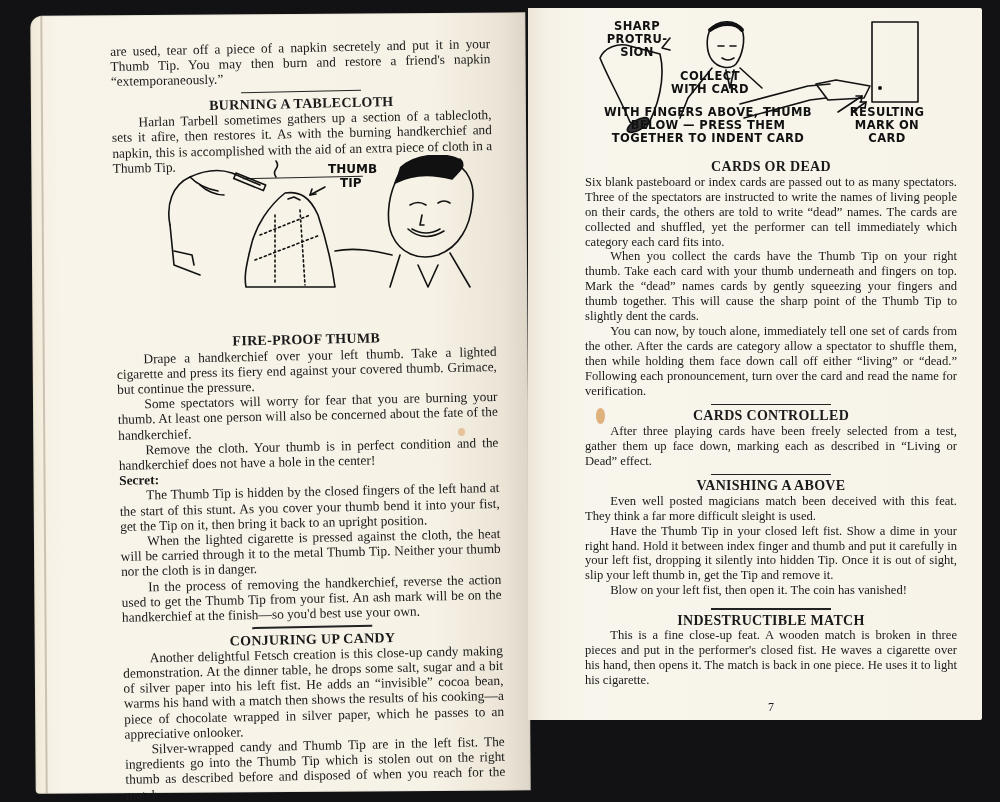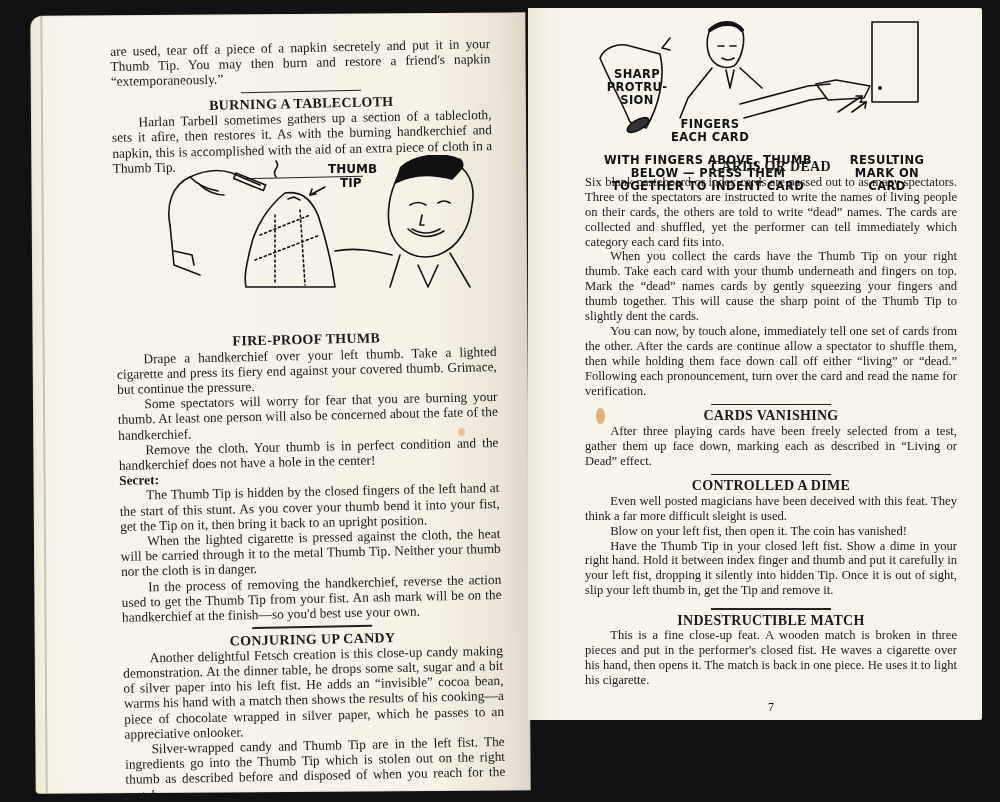--- a/index.html
+++ b/index.html
@@ -36,21 +36,21 @@
       text-align: center; font-weight: bold; font-size: 14px; margin: 2px 0 0 0;
       letter-spacing: 0.3px; text-indent: 0;
     }
     .rule { width: 120px; height: 1.4px; background: #222; margin: 5px auto 4px auto; }
     .secret { font-weight: bold; text-indent: 0; }
     .page-num { text-align: center; font-size: 12px; margin-top: 12px; text-indent: 0; }
     .ill-left { position: absolute; left: 160px; top: 155px; width: 330px; height: 135px; text-align: right; }
     .ill-right { position: absolute; left: 590px; top: 18px; width: 340px; height: 135px; }
     .hand-label {
       position: absolute; font-family: "DejaVu Sans", sans-serif; font-weight: bold;
-      font-size: 11.5px; line-height: 13px; letter-spacing: 0.4px; text-align: center; color: #111; margin-top: 48px;
+      font-size: 11.5px; line-height: 13px; letter-spacing: 0.4px; text-align: center; color: #111;
     }
     .stain { position: absolute; border-radius: 50%; }
   </style>
 </head>
 <body>
 
 <div class="spread">
 
   <div class="page-left"></div>
 
@@ -138,38 +138,38 @@
         <path d="M248 94 l 24 -16"></path>
         <path d="M272 78 l -6 0 M 272 78 l -1 6"></path>
 
         <rect x="282" y="4" width="46" height="80"></rect>
         <path d="M262 94 l 14 -10"></path>
         <path d="M276 84 l -6 0 M 276 84 l -1 6"></path>
       </g>
       <circle cx="290" cy="70" r="2" fill="#111"></circle>
     </svg>
     <div class="hand-label" style="left:2px; top:2px; width:90px;">SHARP PROTRU-SION</div>
-    <div class="hand-label" style="left:80px; top:52px; width:80px;">FINGERS EACH CARD</div>
+    <div class="hand-label" style="left:80px; top:52px; width:80px;">COLLECT WITH CARD</div>
     <div class="hand-label" style="left:8px; top:88px; width:220px;">WITH FINGERS ABOVE, THUMB BELOW — PRESS THEM TOGETHER TO INDENT CARD</div>
     <div class="hand-label" style="left:254px; top:88px; width:86px;">RESULTING MARK ON CARD</div>
   </div>
 
   <div class="col col-right">
     <div class="h">CARDS OR DEAD</div>
     <p class="noindent">Six blank pasteboard or index cards are passed out to as many spectators. Three of the spectators are instructed to write the names of living people on their cards, the others are told to write “dead” names. The cards are collected and shuffled, yet the performer can tell immediately which category each card fits into.</p>
     <p>When you collect the cards have the Thumb Tip on your right thumb. Take each card with your thumb underneath and fingers on top. Mark the “dead” names cards by gently squeezing your fingers and thumb together. This will cause the sharp point of the Thumb Tip to slightly dent the cards.</p>
-    <p>You can now, by touch alone, immediately tell one set of cards from the other. After the cards are continue allow a spectator to shuffle them, then while holding them face down call off either “living” or “dead.” Following each pronouncement, turn over the card and read the name for verification.</p>
+    <p>You can now, by touch alone, immediately tell one set of cards from the other. After the cards are category allow a spectator to shuffle them, then while holding them face down call off either “living” or “dead.” Following each pronouncement, turn over the card and read the name for verification.</p>
     <div class="rule"></div>
-    <div class="h">CARDS VANISHING</div>
+    <div class="h">CARDS CONTROLLED</div>
     <p>After three playing cards have been freely selected from a test, gather them up face down, marking each as described in “Living or Dead” effect.</p>
     <div class="rule"></div>
-    <div class="h">CONTROLLED A DIME</div>
-    <p>Even well posted magicians have been deceived with this feat. They think a far more difficult sleight is used.</p>
+    <div class="h">VANISHING A ABOVE</div>
+    <p>Even well posted magicians match been deceived with this feat. They think a far more difficult sleight is used.</p>
+    <p>Have the Thumb Tip in your closed left fist. Show a dime in your right hand. Hold it between index finger and thumb and put it carefully in your left fist, dropping it silently into hidden Tip. Once it is out of sight, slip your left thumb in, get the Tip and remove it.</p>
     <p>Blow on your left fist, then open it. The coin has vanished!</p>
-    <p>Have the Thumb Tip in your closed left fist. Show a dime in your right hand. Hold it between index finger and thumb and put it carefully in your left fist, dropping it silently into hidden Tip. Once it is out of sight, slip your left thumb in, get the Tip and remove it.</p>
     <div class="rule" style="margin-top:10px"></div>
     <div class="h">INDESTRUCTIBLE MATCH</div>
     <p>This is a fine close-up feat. A wooden match is broken in three pieces and put in the performer's closed fist. He waves a cigarette over his hand, then opens it. The match is back in one piece. He uses it to light his cigarette.</p>
     <div class="page-num">7</div>
   </div>
 
   <div class="stain" style="left:596px; top:408px; width:9px; height:16px; background:#d9a46a; opacity:0.85;"></div>
   <div class="stain" style="left:458px; top:428px; width:7px; height:8px; background:#e0b080; opacity:0.7;"></div>
 </div>
 

